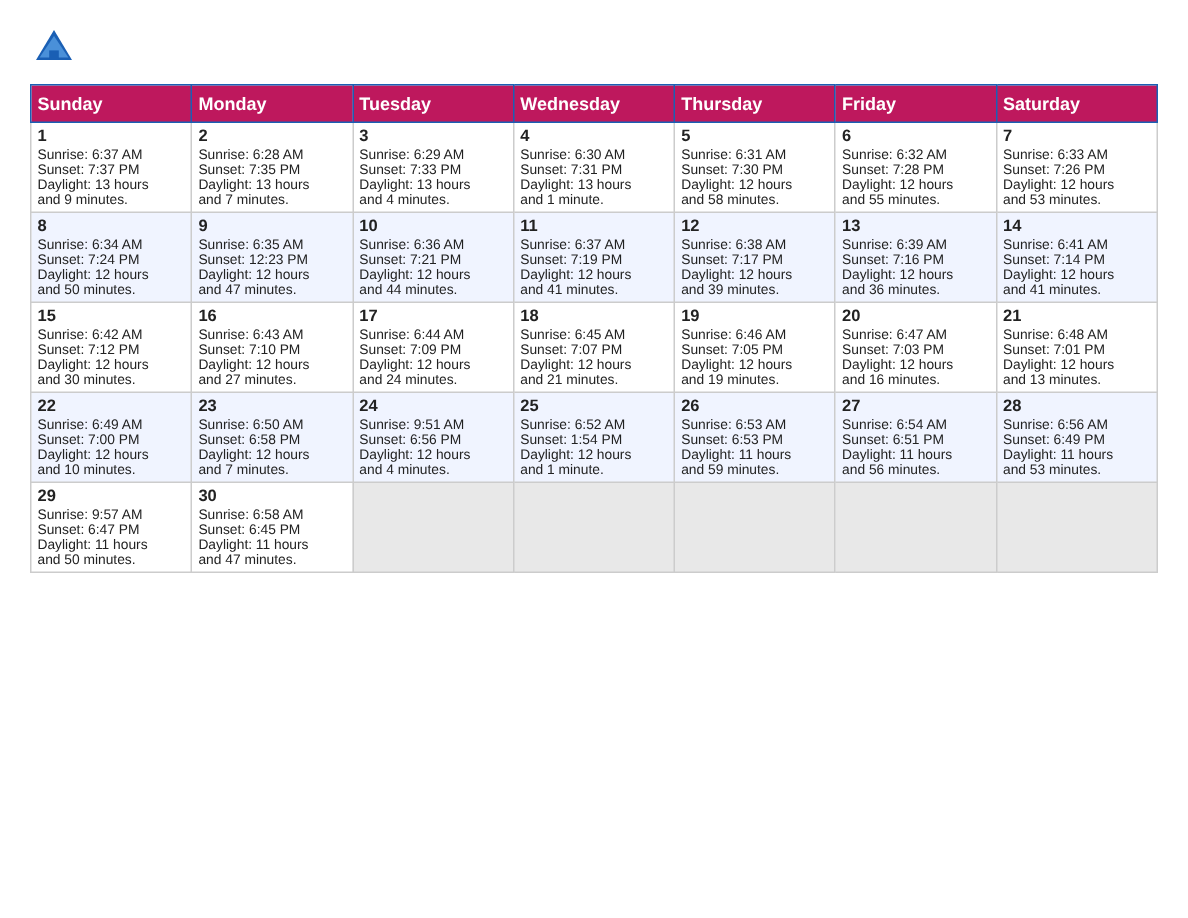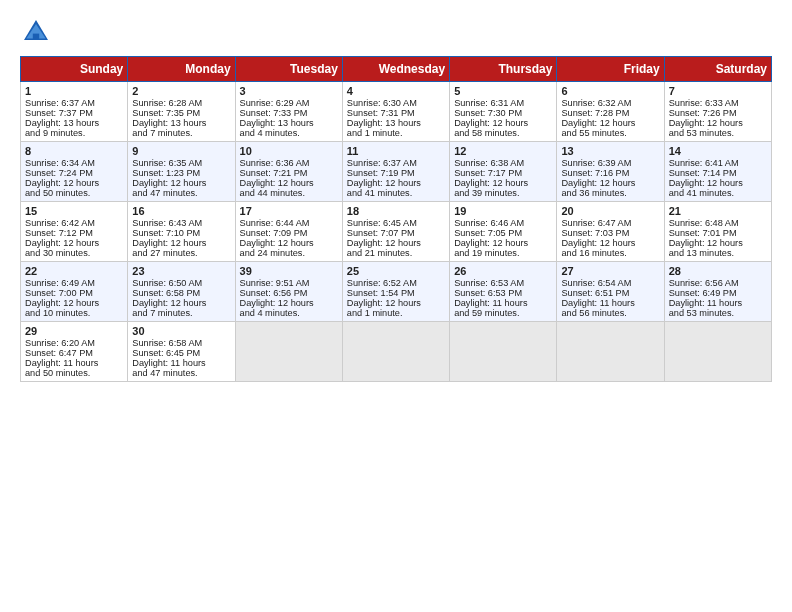--- a/index.html
+++ b/index.html
@@ -58,26 +58,26 @@
     .location {
       font-size: 14px;
       color: #333;
     }
     .calendar {
       width: 100%;
       border-collapse: collapse;
       border: 1px solid #ccc;
     }
     .calendar th {
-      background: #b91c1c;
+      background: #be185d;
       color: #fff;
       font-size: 12px;
       font-weight: bold;
       padding: 5px 4px;
-      text-align: right;
+      text-align: left;
       border: 1px solid #1a5fb4;
     }
     .calendar td {
       vertical-align: top;
       border: 1px solid #ccc;
       padding: 3px 4px;
       font-size: 9.2px;
       color: #222;
       width: calc(100% / 7);
       background: #fff;
@@ -190,21 +190,21 @@
           <td>
             <span class="day-num">8</span>
             <div>Sunrise: 6:34 AM</div>
             <div>Sunset: 7:24 PM</div>
             <div>Daylight: 12 hours</div>
             <div>and 50 minutes.</div>
           </td>
           <td>
             <span class="day-num">9</span>
             <div>Sunrise: 6:35 AM</div>
-            <div>Sunset: 1:23 PM</div>
+            <div>Sunset: 12:23 PM</div>
             <div>Daylight: 12 hours</div>
             <div>and 47 minutes.</div>
           </td>
           <td>
             <span class="day-num">10</span>
             <div>Sunrise: 6:36 AM</div>
             <div>Sunset: 7:21 PM</div>
             <div>Daylight: 12 hours</div>
             <div>and 44 minutes.</div>
           </td>
@@ -297,21 +297,21 @@
             <div>and 10 minutes.</div>
           </td>
           <td>
             <span class="day-num">23</span>
             <div>Sunrise: 6:50 AM</div>
             <div>Sunset: 6:58 PM</div>
             <div>Daylight: 12 hours</div>
             <div>and 7 minutes.</div>
           </td>
           <td>
-            <span class="day-num">39</span>
+            <span class="day-num">24</span>
             <div>Sunrise: 9:51 AM</div>
             <div>Sunset: 6:56 PM</div>
             <div>Daylight: 12 hours</div>
             <div>and 4 minutes.</div>
           </td>
           <td>
             <span class="day-num">25</span>
             <div>Sunrise: 6:52 AM</div>
             <div>Sunset: 1:54 PM</div>
             <div>Daylight: 12 hours</div>
@@ -335,21 +335,21 @@
             <span class="day-num">28</span>
             <div>Sunrise: 6:56 AM</div>
             <div>Sunset: 6:49 PM</div>
             <div>Daylight: 11 hours</div>
             <div>and 53 minutes.</div>
           </td>
         </tr>
         <tr class="row-bg-white">
           <td>
             <span class="day-num">29</span>
-            <div>Sunrise: 6:20 AM</div>
+            <div>Sunrise: 9:57 AM</div>
             <div>Sunset: 6:47 PM</div>
             <div>Daylight: 11 hours</div>
             <div>and 50 minutes.</div>
           </td>
           <td>
             <span class="day-num">30</span>
             <div>Sunrise: 6:58 AM</div>
             <div>Sunset: 6:45 PM</div>
             <div>Daylight: 11 hours</div>
             <div>and 47 minutes.</div>

